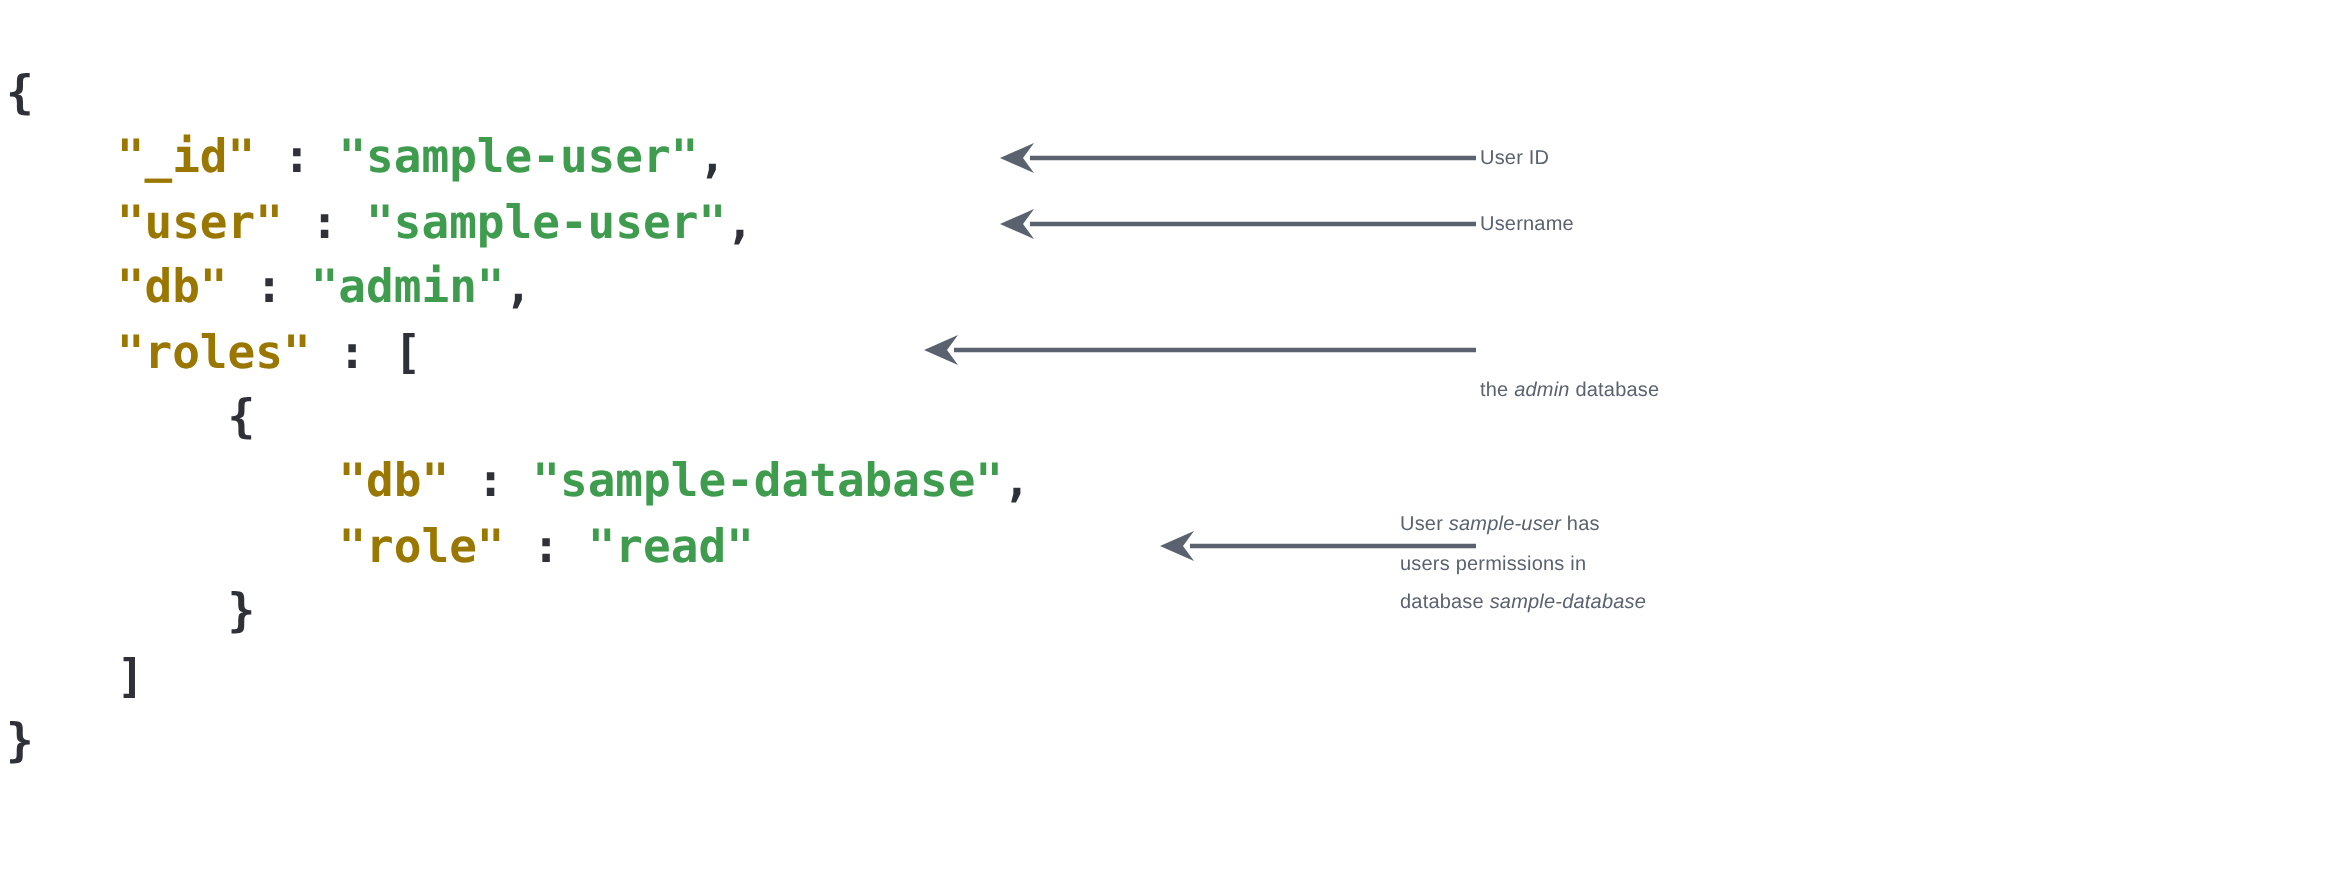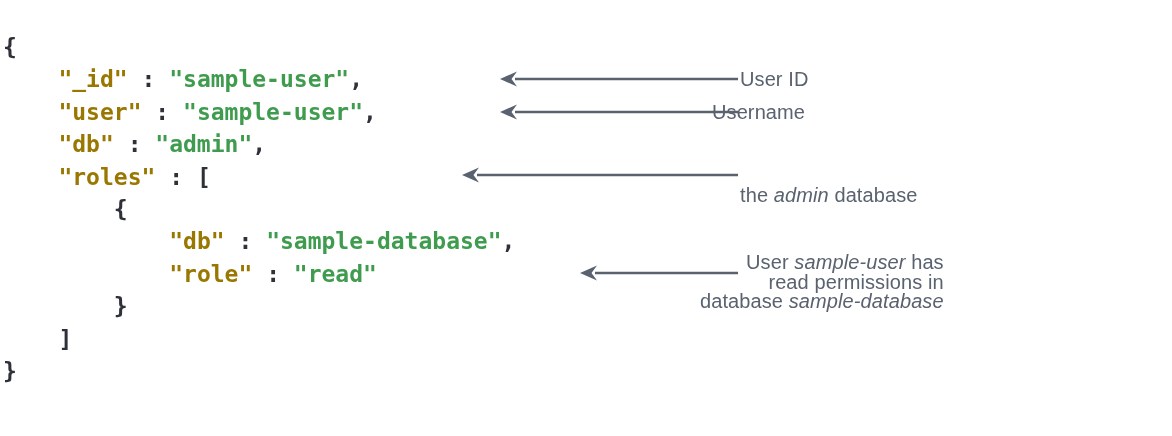--- a/index.html
+++ b/index.html
@@ -52,25 +52,24 @@
     height: 436px;
     overflow: visible;
     pointer-events: none;
   }
 
   
   .annotation {
     position: absolute;
     color: #5a6270;
     font-family: "Liberation Sans", sans-serif;
-    font-size: 20px;
+    font-size: 10px;
     line-height: 19.5px;
     white-space: pre;
     letter-spacing: 0.1px;
-    text-align: right;
   }
   .annotation em {
     font-style: italic;
   }
 </style>
 </head>
 <body>
 
 <div id="figure">
 
@@ -90,18 +89,18 @@
         <polygon points="462,175 479,167.5 473.5,175 479,182.5" fill="#5a6270"></polygon>
       </g>
       <g>
         <line x1="738" y1="273" x2="595" y2="273" stroke="#5a6270" stroke-width="2.3"></line>
         <polygon points="580,273 597,265.5 591.5,273 597,280.5" fill="#5a6270"></polygon>
       </g>
     </svg>
 
   <div id="annotation-layer">
       <div class="annotation" style="left: 740px; top: 70px;"><span>User ID</span></div>
-      <div class="annotation" style="left: 712px; top: 103px;"><span>Username</span></div>
+      <div class="annotation" style="left: 740px; top: 103px;"><span>Username</span></div>
       <div class="annotation" style="left: 740px; top: 166px;"><br><span>the </span><em>admin</em><span> database</span></div>
-      <div class="annotation" style="left: 700px; top: 253px;"><span>User </span><em>sample-user</em><span> has</span><br><span>read permissions in</span><br><span>database </span><em>sample-database</em></div>
+      <div class="annotation" style="left: 700px; top: 253px;"><span>User </span><em>sample-user</em><span> has</span><br><span>users permissions in</span><br><span>database </span><em>sample-database</em></div>
     </div>
 
 </div>
 
 </body></html>

